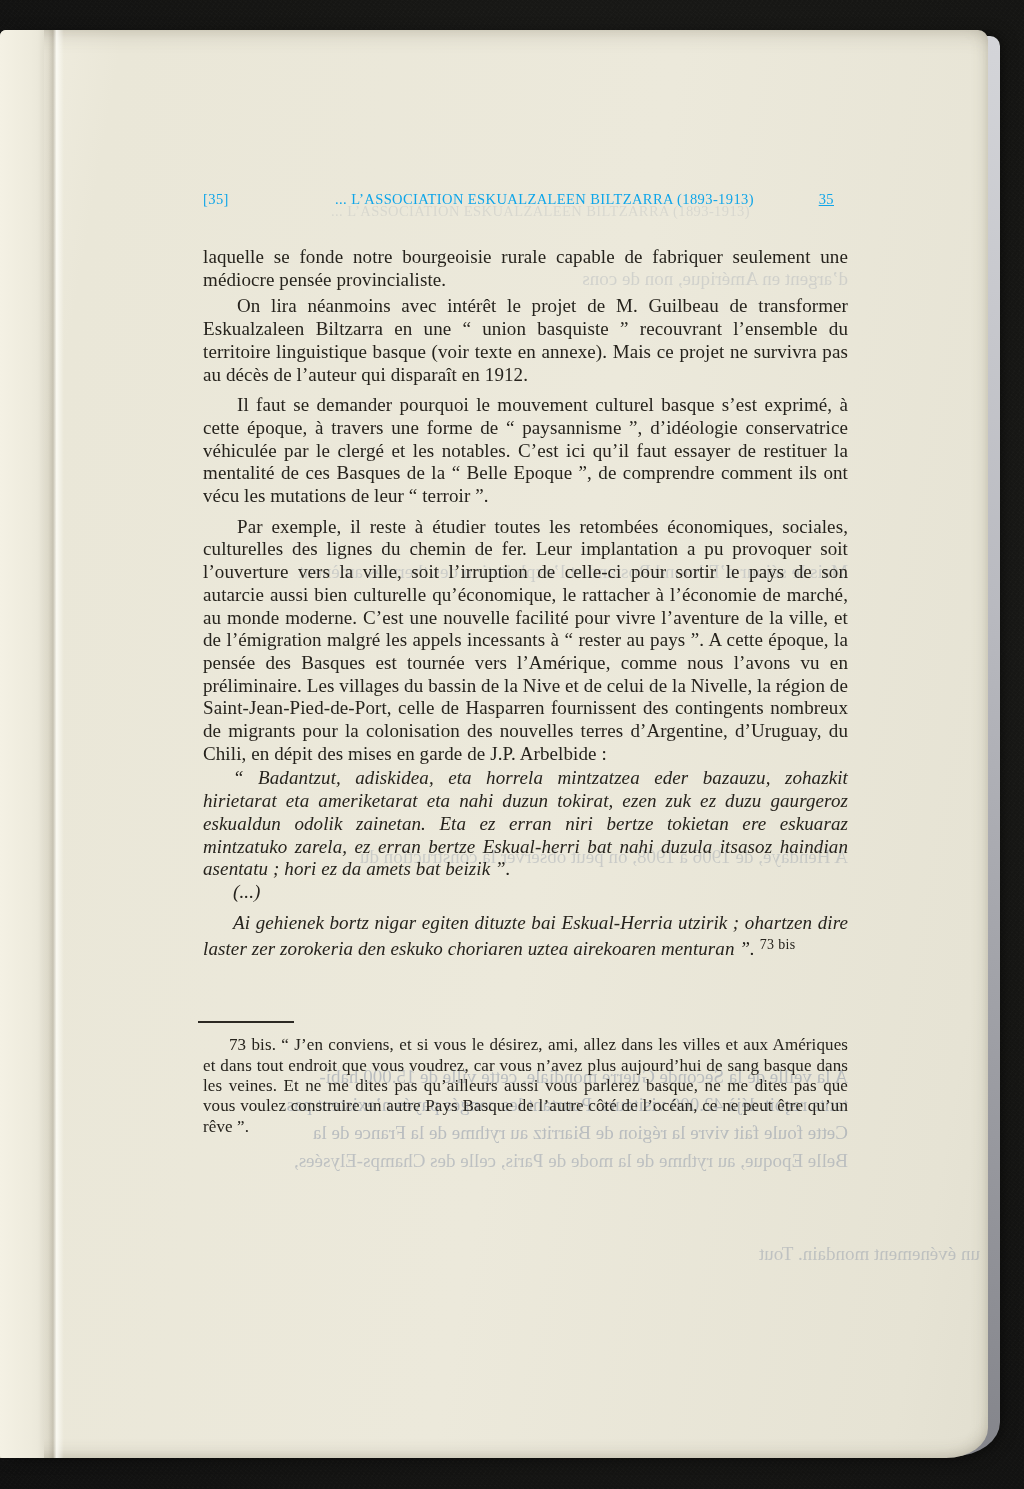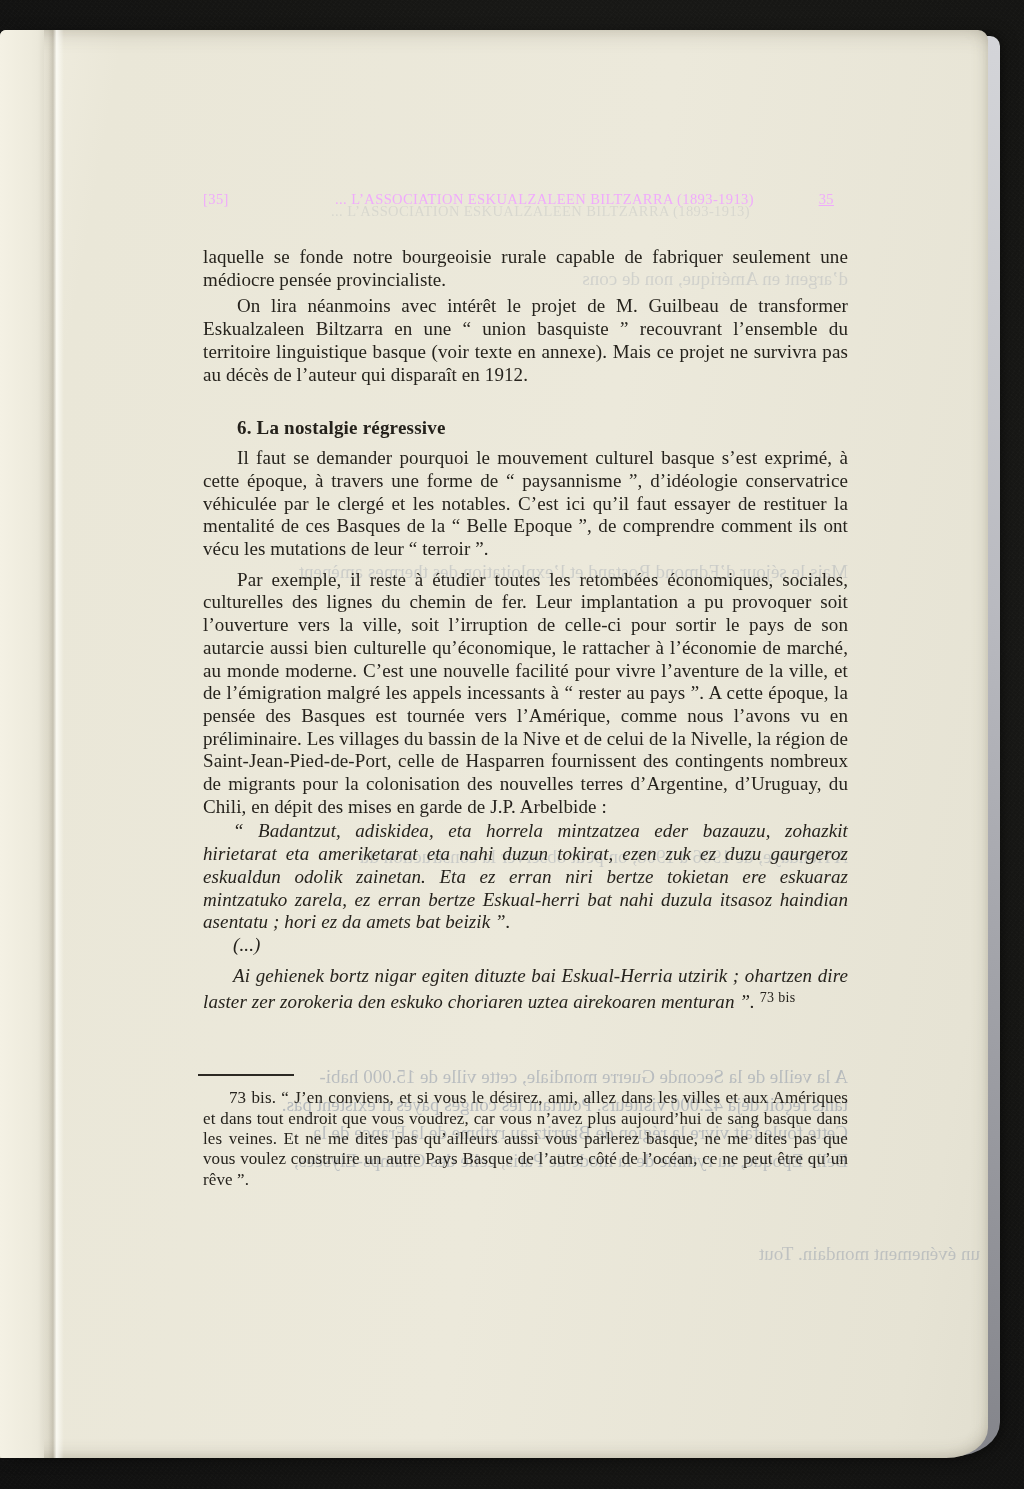--- a/index.html
+++ b/index.html
@@ -60,21 +60,21 @@
     position:absolute;left:203px;top:190px;width:645px;
     color:#26231d;
     font-size:19px;line-height:22.7px;
     text-align:justify;
     letter-spacing:.1px;
     -webkit-hyphens:auto;hyphens:auto;
   }
   .page-header{
     display:flex;align-items:baseline;
     font-size:14.5px;line-height:18px;letter-spacing:.4px;
-    text-align:left;color:#f0abfc;
+    text-align:left;color:#0ea5e9;
   }
   .folio-left{width:70px;}
   .header-title{flex:1;text-align:center;padding-left:26px;white-space:nowrap;}
   .folio-right{width:44px;text-align:right;padding-right:14px;text-decoration:underline;}
 
   p{margin:0;}
   .para1{margin-top:38px;}
   .para2{margin-top:4px;text-indent:34px;}
   .section-heading{
     margin:30px 0 0;font-size:19px;line-height:23px;
@@ -149,21 +149,20 @@
   <div class="page-header">
     <span class="folio-left">[35]</span>
     <span class="header-title">... L’ASSOCIATION ESKUALZALEEN BILTZARRA (1893-1913)</span>
     <span class="folio-right">35</span>
   </div>
 
   <p class="para1">laquelle se fonde notre bourgeoisie rurale capable de fabriquer seulement une médiocre pensée provincialiste.</p>
 
   <p class="para2">On lira néanmoins avec intérêt le projet de M. Guilbeau de transformer Eskualzaleen Biltzarra en une “ union basquiste ” recouvrant l’ensemble du territoire linguistique basque (voir texte en annexe). Mais ce projet ne survivra pas au décès de l’auteur qui disparaît en 1912.</p>
 
-  <h2 class="section-heading">6. La nostalgie régressive</h2>
 
   <p class="para3">Il faut se demander pourquoi le mouvement culturel basque s’est exprimé, à cette époque, à travers une forme de “ paysannisme ”, d’idéologie conservatrice véhiculée par le clergé et les notables. C’est ici qu’il faut essayer de restituer la mentalité de ces Basques de la “ Belle Epoque ”, de comprendre comment ils ont vécu les mutations de leur “ terroir ”.</p>
 
   <p class="para4">Par exemple, il reste à étudier toutes les retombées économiques, sociales, culturelles des lignes du chemin de fer. Leur implantation a pu provoquer soit l’ouverture vers la ville, soit l’irruption de celle-ci pour sortir le pays de son autarcie aussi bien culturelle qu’économique, le rattacher à l’économie de marché, au monde moderne. C’est une nouvelle facilité pour vivre l’aventure de la ville, et de l’émigration malgré les appels incessants à “ rester au pays ”. A cette époque, la pensée des Basques est tournée vers l’Amérique, comme nous l’avons vu en préliminaire. Les villages du bassin de la Nive et de celui de la Nivelle, la région de Saint-Jean-Pied-de-Port, celle de Hasparren fournissent des contingents nombreux de migrants pour la colonisation des nouvelles terres d’Argentine, d’Uruguay, du Chili, en dépit des mises en garde de J.P. Arbelbide :</p>
 
   <p class="quote quote1">“ Badantzut, adiskidea, eta horrela mintzatzea eder bazauzu, zohazkit hirietarat eta ameriketarat eta nahi duzun tokirat, ezen zuk ez duzu gaurgeroz eskualdun odolik zainetan. Eta ez erran niri bertze tokietan ere eskuaraz mintzatuko zarela, ez erran bertze Eskual-herri bat nahi duzula itsasoz haindian asentatu ; hori ez da amets bat beizik ”.</p>
 
   <p class="quote-ellipsis">(...)</p>
 
   <p class="quote quote2"><span>Ai gehienek bortz nigar egiten dituzte bai Eskual-Herria utzirik ; ohartzen dire laster zer zorokeria den eskuko choriaren uztea airekoaren menturan ”.</span>&nbsp;<sup class="footnote-ref">73 bis</sup></p>

